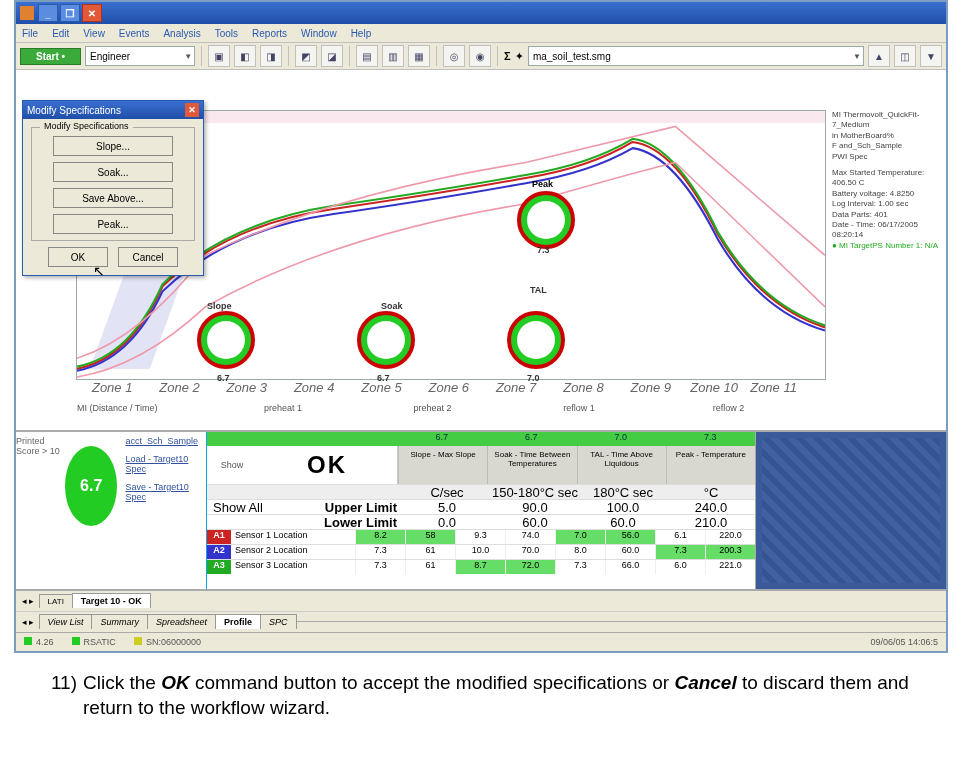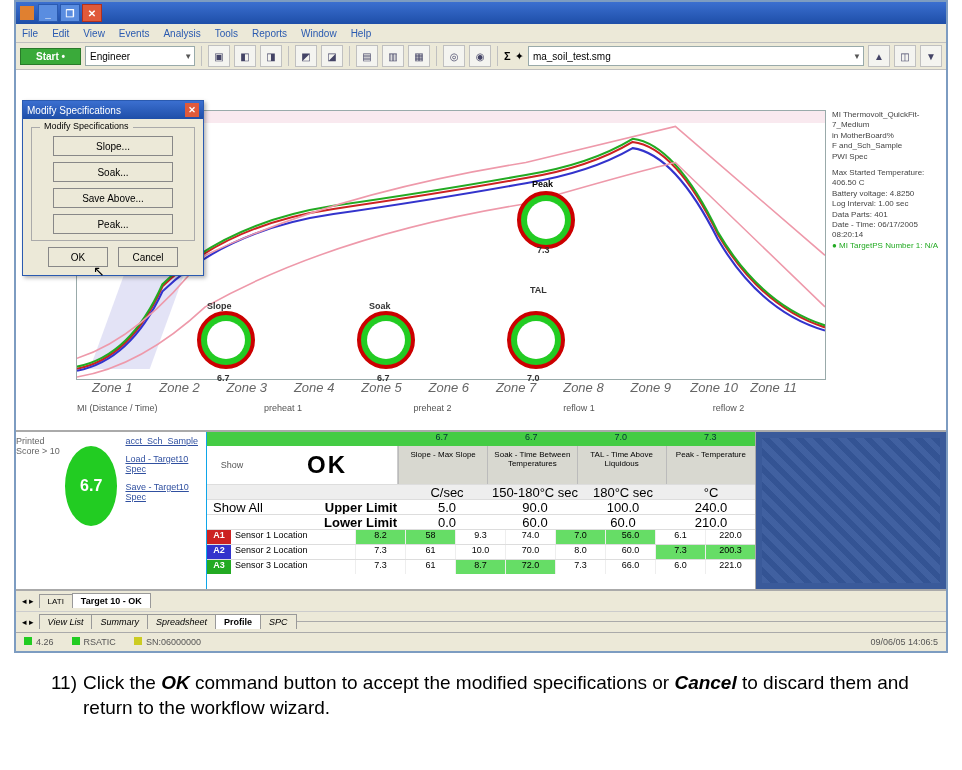--- a/index.html
+++ b/index.html
@@ -148,21 +148,21 @@
             <path d="M0,240 Q60,220 120,140 Q240,80 420,50 Q520,25 560,15 L700,140" stroke="#e9a" fill="none" stroke-width="1.5"></path>
             <path d="M0,258 Q60,248 120,190 Q240,120 420,90 Q520,60 560,50 L700,190" stroke="#e9a" fill="none" stroke-width="1.5"></path>
           </svg>
         </div>
 
         <div class="gauge" style="left:120px;bottom:10px;"></div>
         <div class="glabel" style="left:130px;bottom:68px;">Slope</div>
         <div class="glabel" style="left:140px;bottom:-4px;">6.7</div>
 
         <div class="gauge" style="left:280px;bottom:10px;"></div>
-        <div class="glabel" style="left:292px;bottom:68px;">Soak</div>
+        <div class="glabel" style="left:304px;bottom:68px;">Soak</div>
         <div class="glabel" style="left:300px;bottom:-4px;">6.7</div>
 
         <div class="gauge" style="left:430px;bottom:10px;"></div>
         <div class="glabel" style="left:445px;bottom:84px;margin-left:8px;">TAL</div>
         <div class="glabel" style="left:450px;bottom:-4px;">7.0</div>
 
         <div class="gauge" style="left:440px;top:80px;"></div>
         <div class="peaklbl" style="left:455px;top:68px;">Peak</div>
         <div class="glabel" style="left:460px;top:134px;">7.3</div>
 

